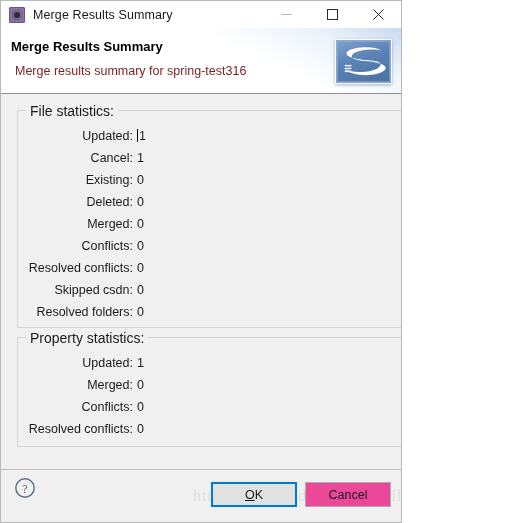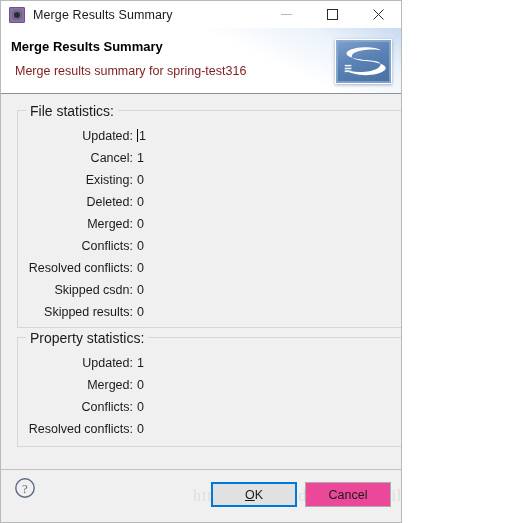--- a/index.html
+++ b/index.html
@@ -334,21 +334,21 @@
           <div class="stat-label">Resolved conflicts:</div>
           <div class="stat-value">0</div>
         </div>
 
         <div class="stat-row">
           <div class="stat-label">Skipped csdn:</div>
           <div class="stat-value">0</div>
         </div>
 
         <div class="stat-row">
-          <div class="stat-label">Skipped results:</div>
+          <div class="stat-label">Resolved folders:</div>
           <div class="stat-value">0</div>
         </div>
 
       </div>
     </div>
 
     <div class="groupbox" id="group-property">
       <div class="groupbox-title">Property statistics:</div>
       <div class="stat-rows">
 

